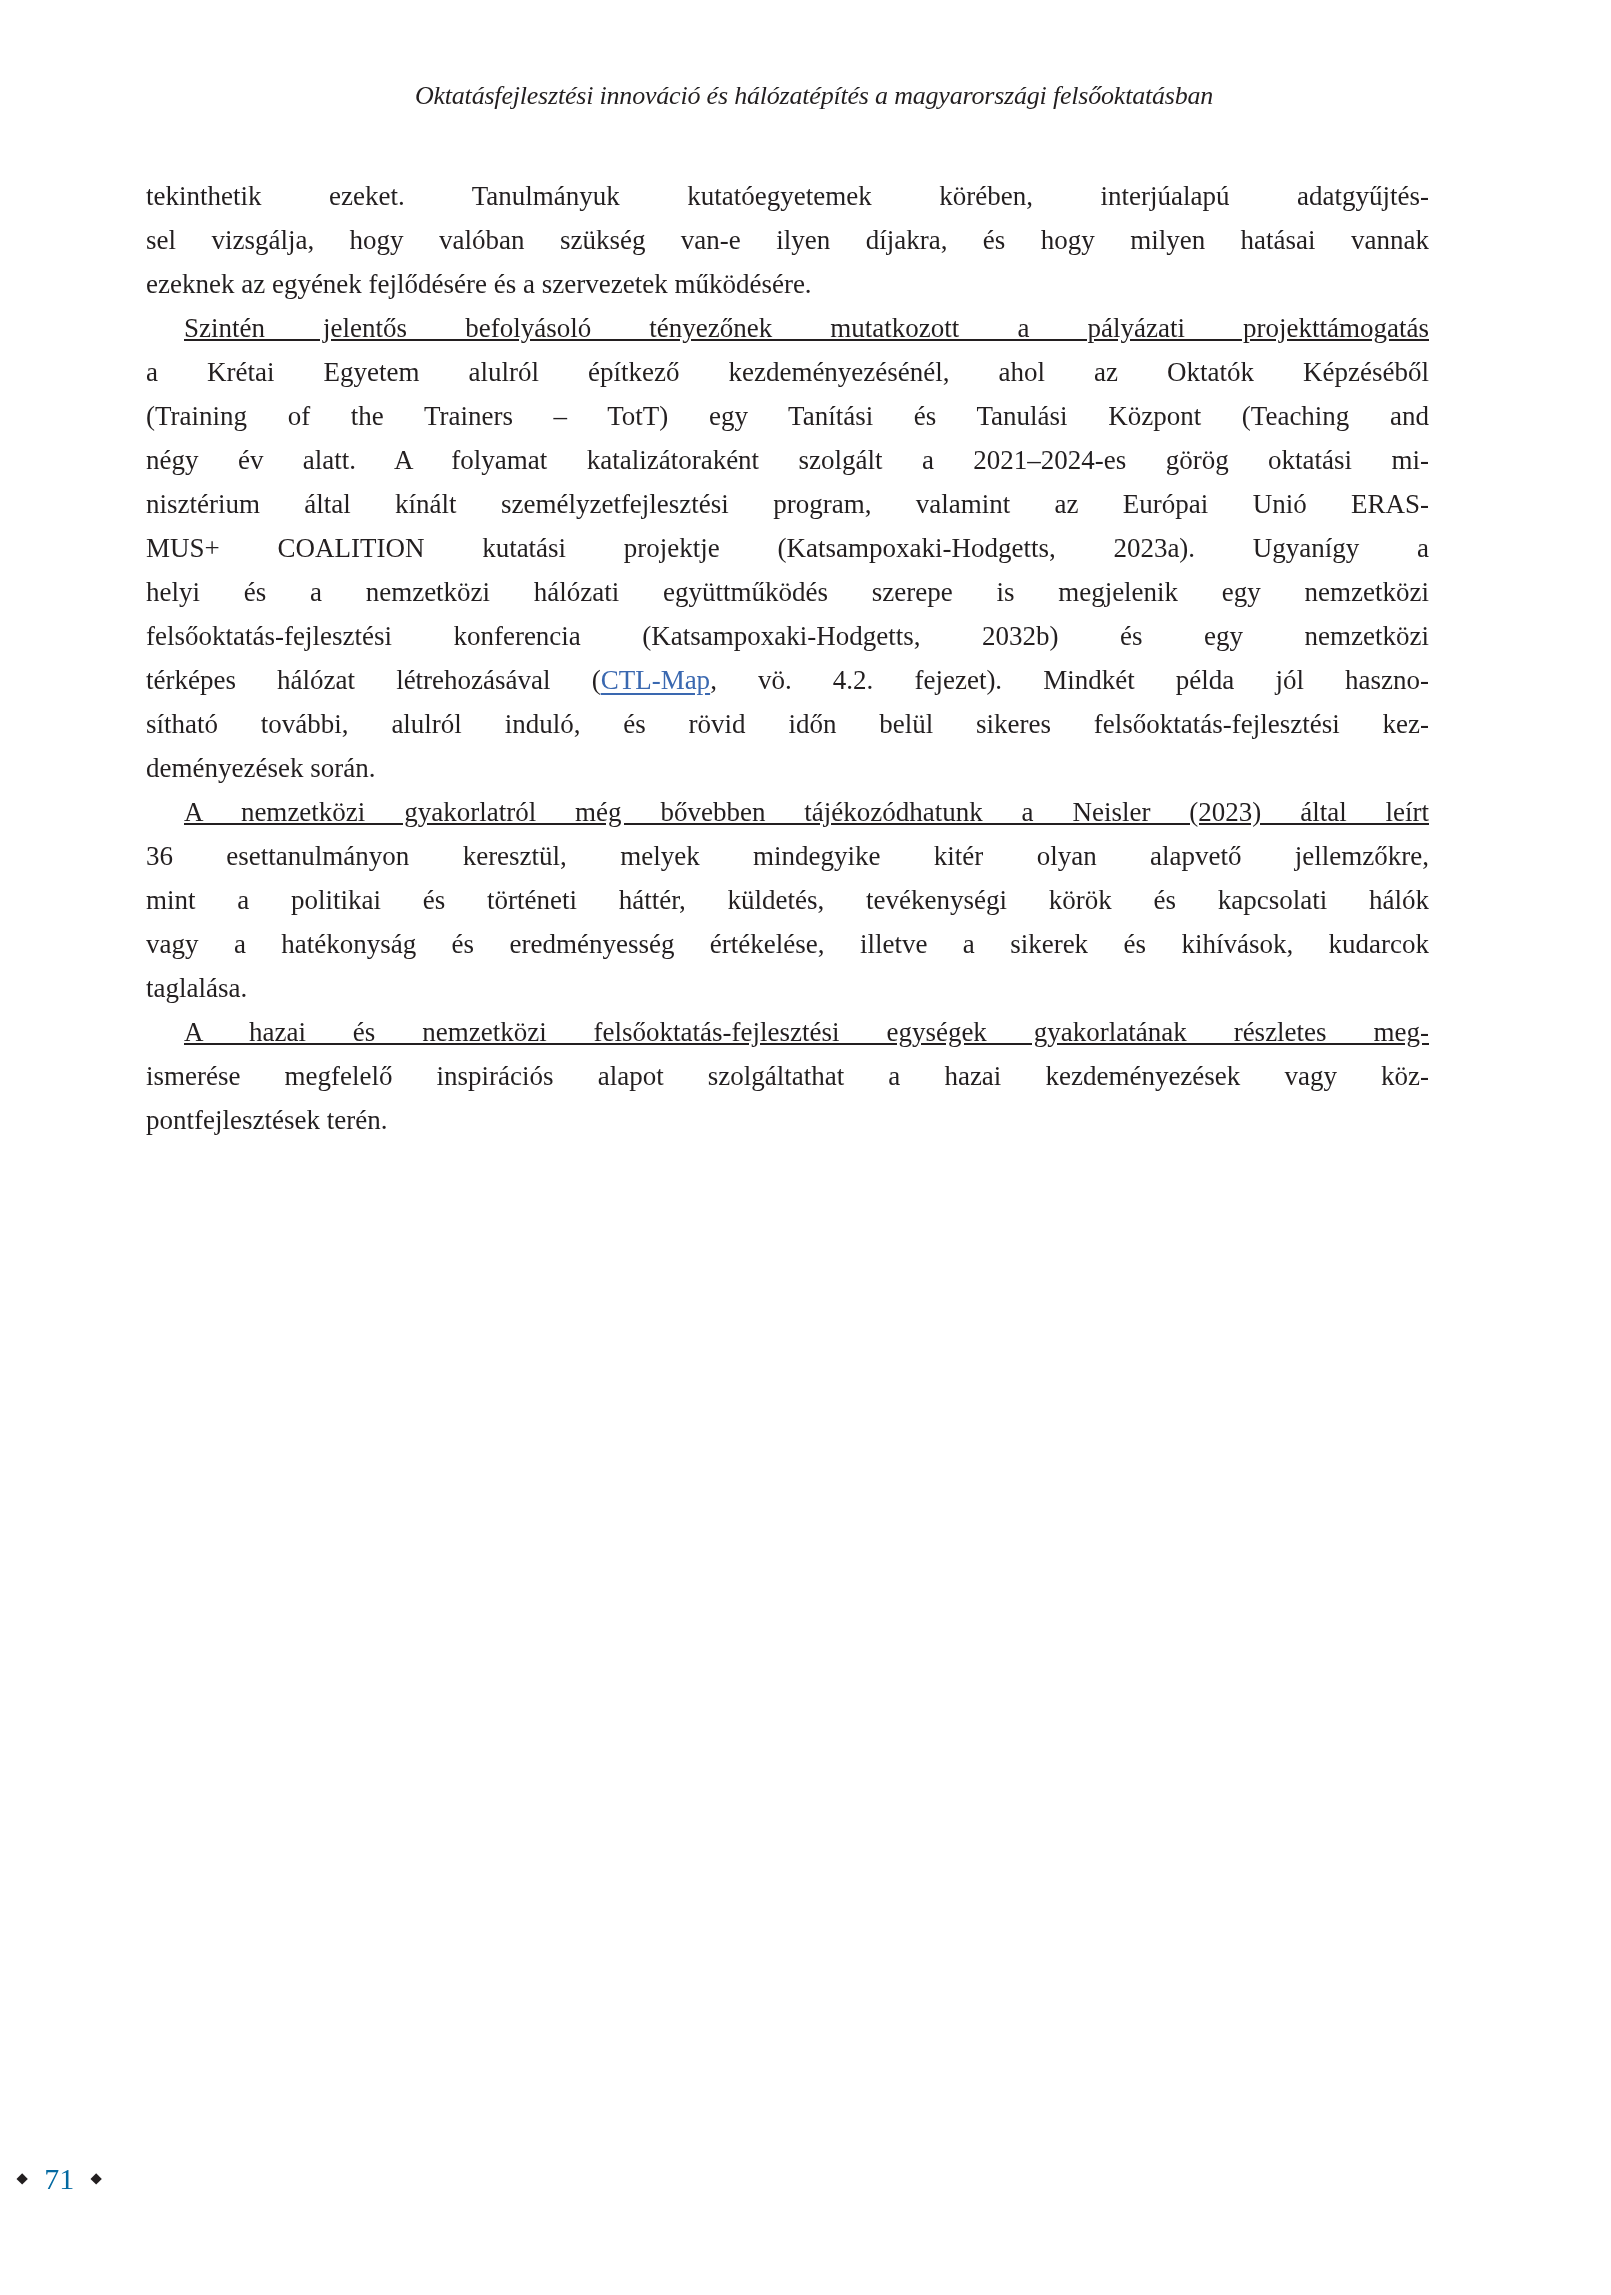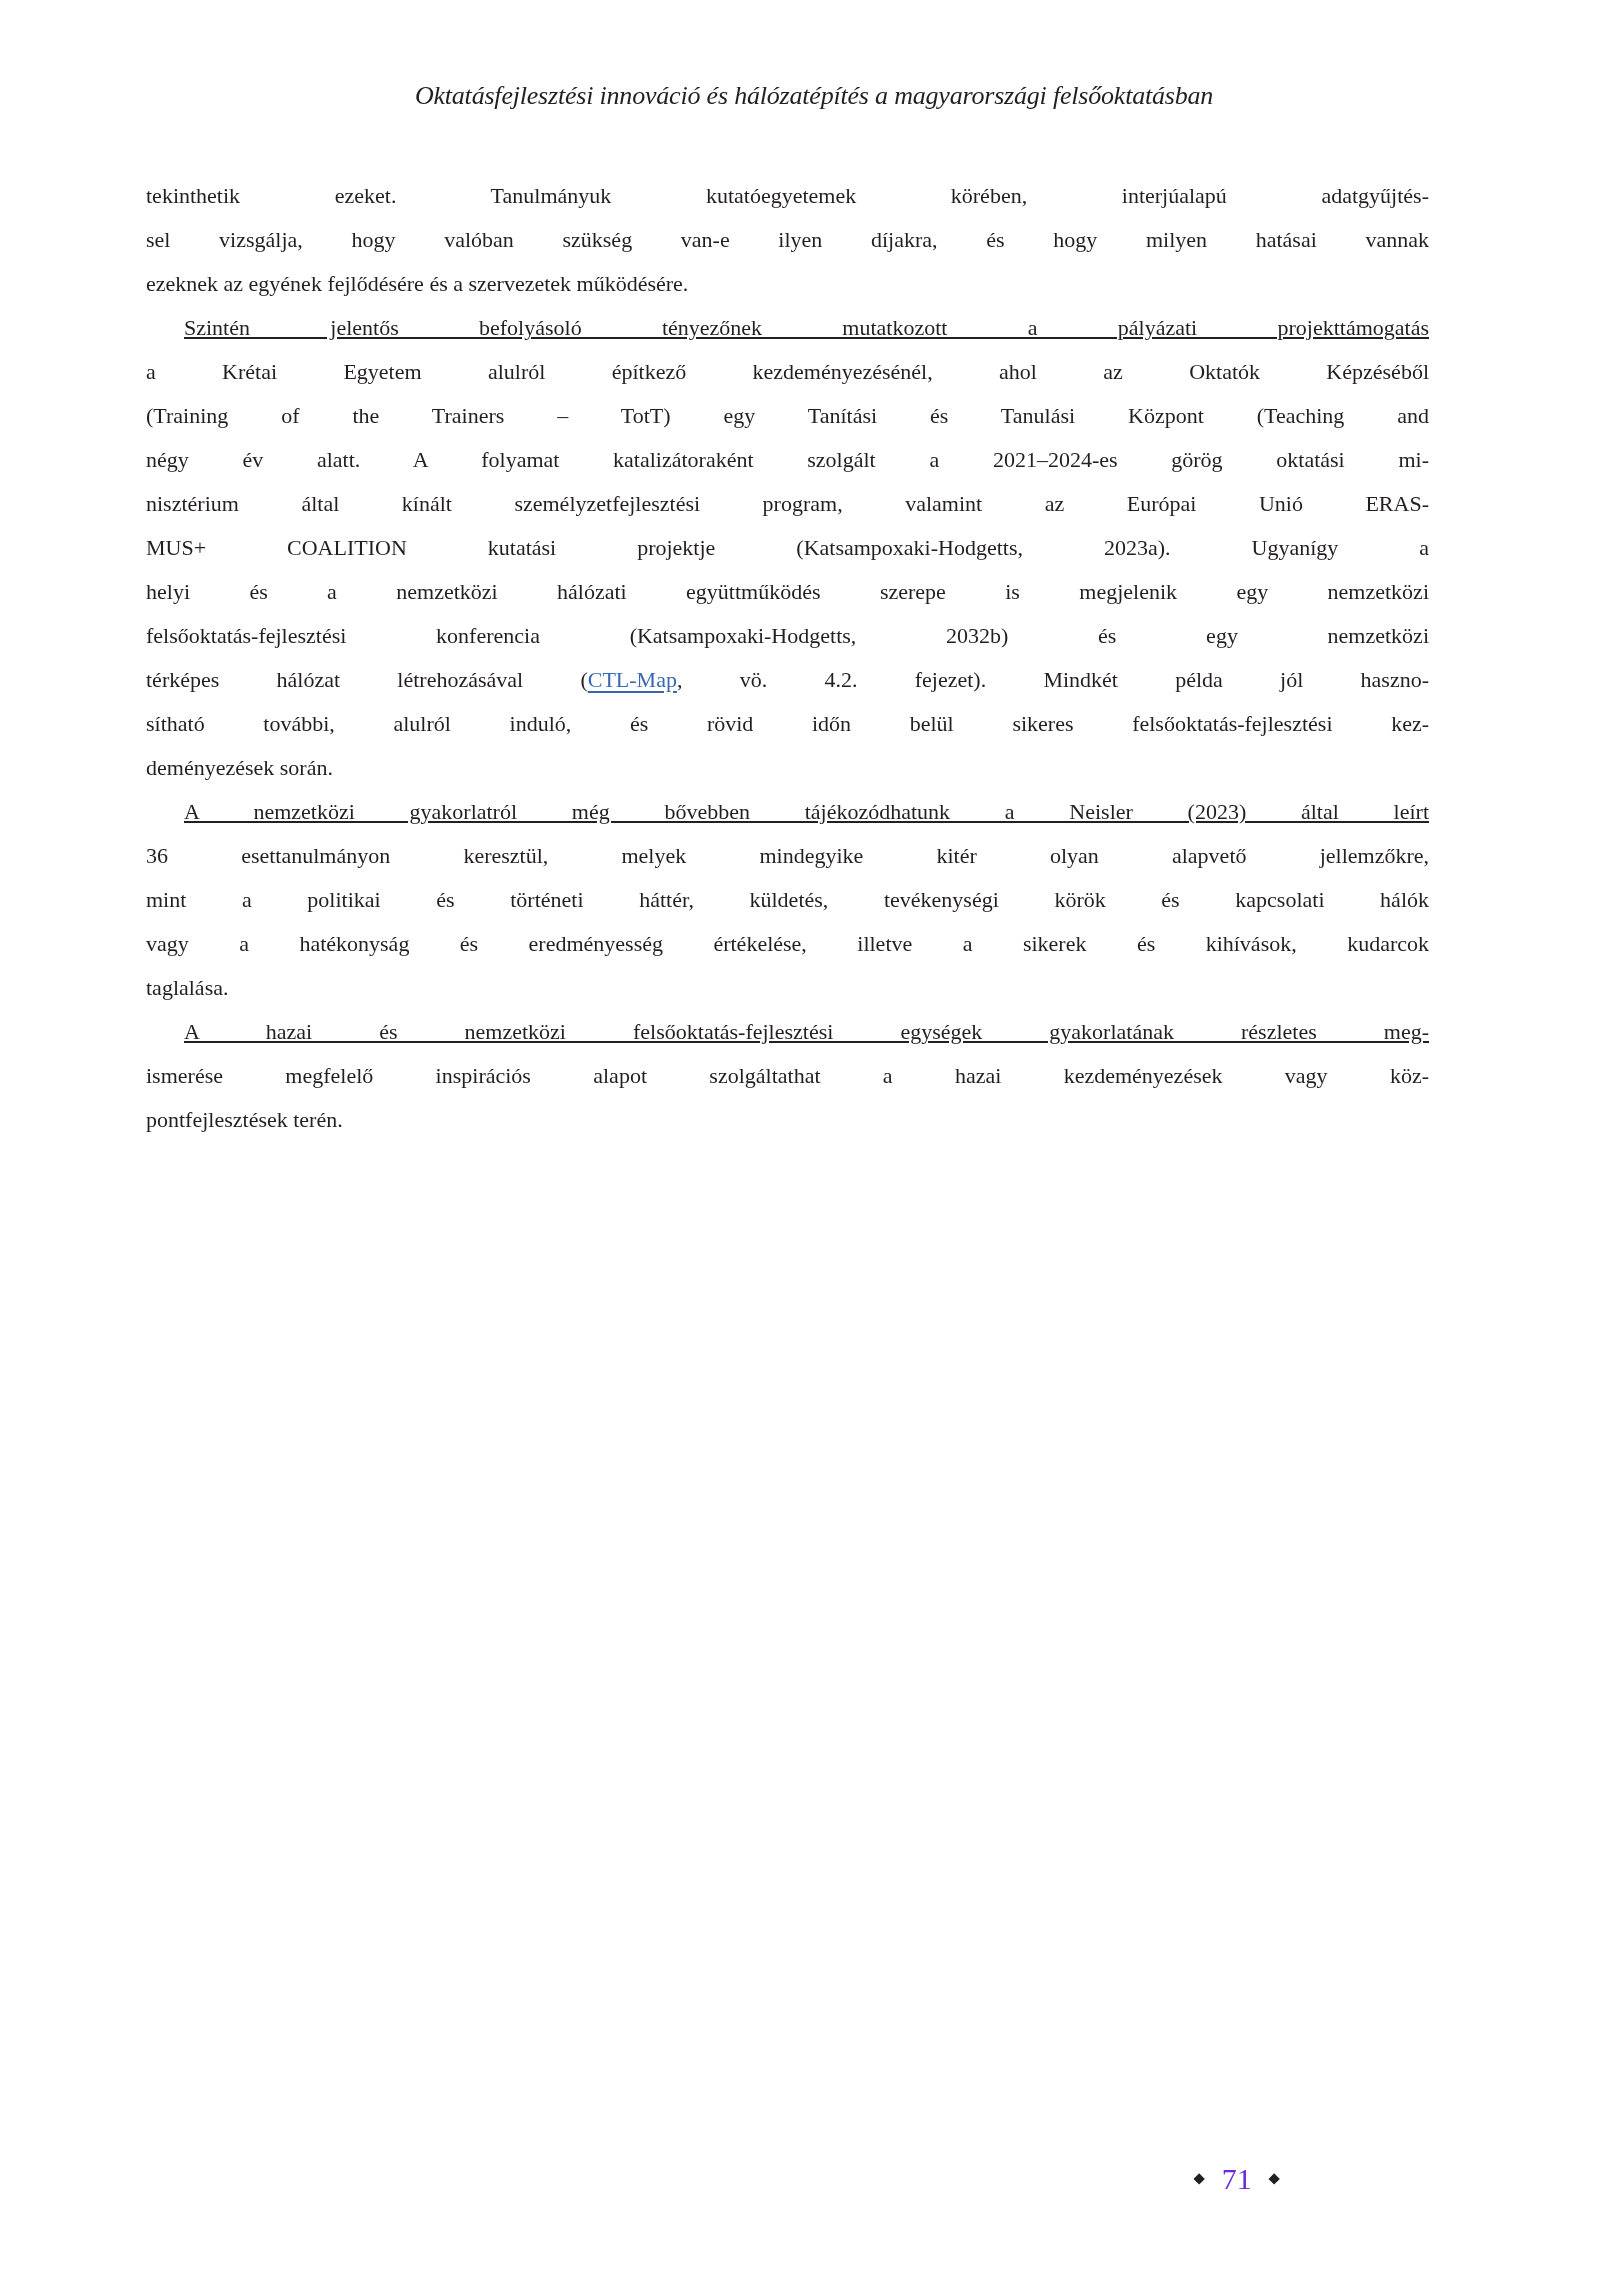--- a/index.html
+++ b/index.html
@@ -25,21 +25,21 @@
       letter-spacing: -0.2px;
       color: #231f20;
       line-height: 33px;
       font-style: italic;
     }
     .body-text {
       position: absolute;
       top: 174px;
       left: 146px;
       width: 1283px;
-      font-size: 22px;
+      font-size: 27px;
       line-height: 44px;
       text-align: justify;
     }
     .line {
       display: block;
       white-space: nowrap;
       text-align: justify;
       text-align-last: justify;
       height: 44px;
     }
@@ -55,24 +55,24 @@
       text-decoration: underline;
       text-decoration-thickness: 1.7px;
       text-underline-offset: 4.1px;
       margin-top: 41px;
     }
     .page-number {
       position: absolute;
       top: 2162px;
       left: 0;
       width: 1296px;
-      text-align: right;
+      text-align: left;
       font-size: 30px;
       line-height: 33px;
-      color: #6d28d9;
+      color: #0369a1;
     }
     .page-number .bullet {
       display: inline-block;
       width: 8.3px;
       height: 8.3px;
       background: #231f20;
       transform: rotate(45deg);
       vertical-align: middle;
       margin: 0 18px;
       position: relative;

